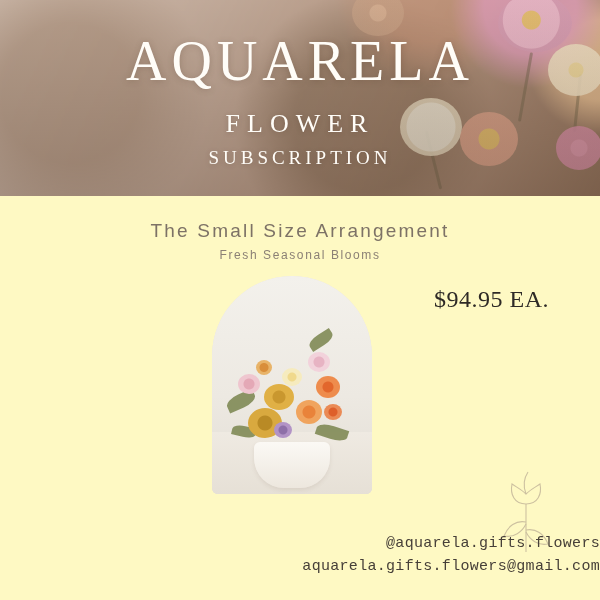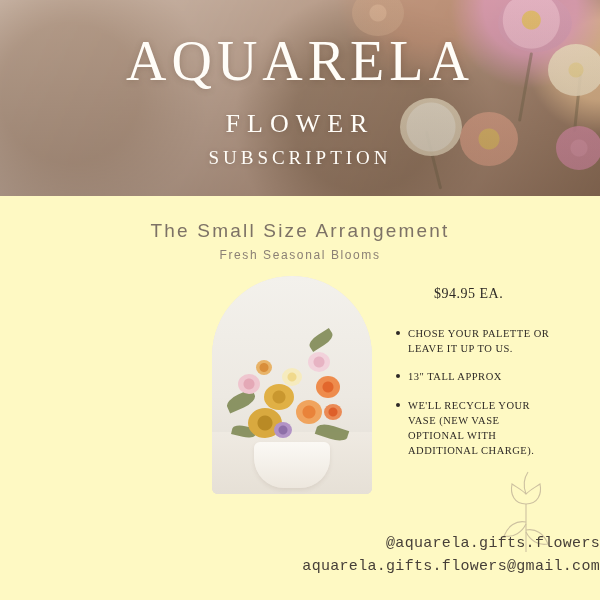--- a/index.html
+++ b/index.html
@@ -205,21 +205,21 @@
   .lf3 { width: 24px; height: 11px; left: 20px;  top: 150px; transform: rotate(14deg); }
   .lf4 { width: 26px; height: 12px; left: 96px;  top: 58px;  transform: rotate(-32deg); }
 
   
   .price {
     position: absolute;
     left: 434px;
     top: 90px;
     color: #2E2A26;
     font-family: "Liberation Serif", serif;
-    font-size: 14px;
+    font-size: 24px;
     letter-spacing: 0.5px;
   }
   .detail-list {
     position: absolute;
     left: 396px;
     top: 130px;
     width: 160px;
     list-style: none;
     margin: 0;
     padding: 0;
@@ -314,25 +314,20 @@
       <div class="f f1"></div>
       <div class="f f3"></div>
       <div class="f f10"></div>
       <div class="f f2"></div>
       <div class="f f8"></div>
       <div class="lf lf2"></div>
       <div class="vase"></div>
     </div>
 
     <div class="price">$94.95 EA.</div>
-    <ul class="detail-list">
-      <li>CHOSE YOUR PALETTE OR LEAVE IT UP TO US.</li>
-      <li>13" TALL APPROX</li>
-      <li>WE'LL RECYCLE YOUR VASE (NEW VASE OPTIONAL WITH ADDITIONAL CHARGE).</li>
-    </ul>
 
     <svg class="tulip" viewBox="0 0 80 92">
       <g fill="none" stroke="#A59384" stroke-width="1.1">
         <path d="M40 40 C28 40 24 30 26 20 C32 24 36 26 40 30 C44 26 48 24 54 20 C56 30 52 40 40 40 Z"></path>
         <path d="M40 30 C37 22 38 14 42 8"></path>
         <path d="M40 40 C40 56 40 70 40 88"></path>
         <path d="M40 58 C30 56 22 62 18 72 C28 74 36 68 40 60"></path>
         <path d="M40 66 C50 64 58 70 62 80 C52 82 44 76 40 68"></path>
       </g>
     </svg>

